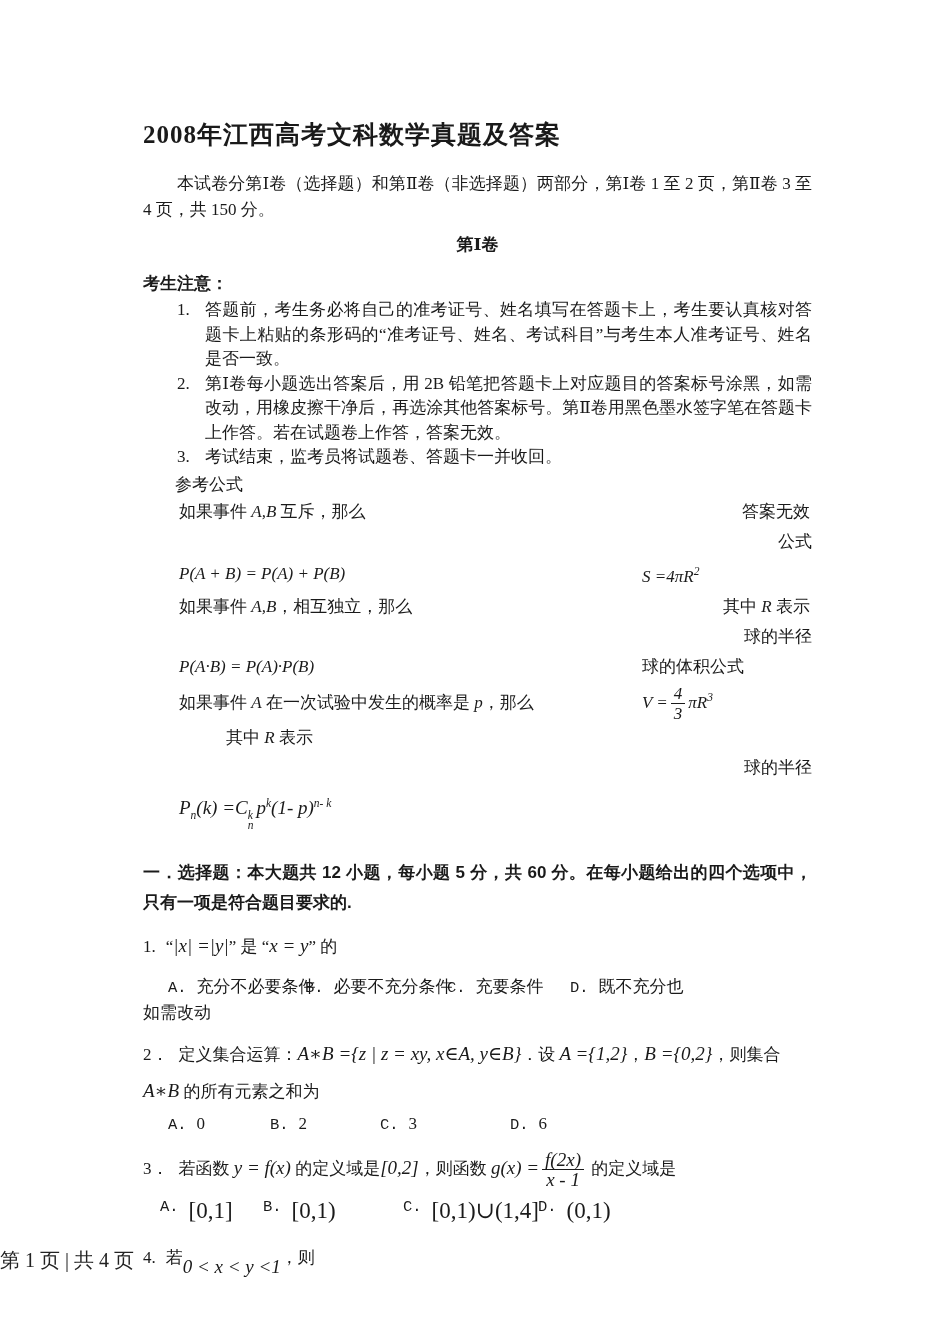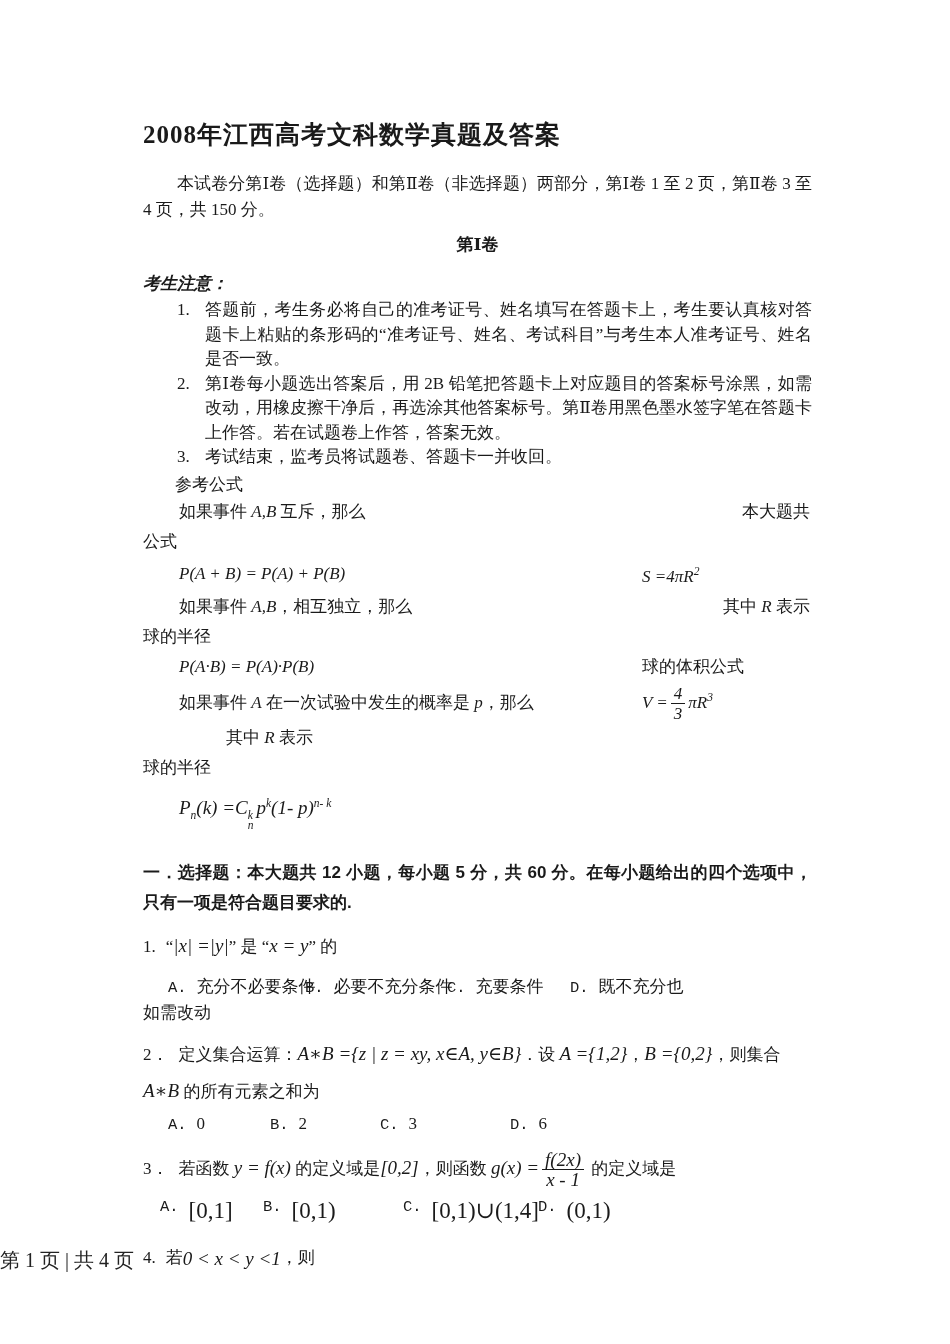--- a/index.html
+++ b/index.html
@@ -8,34 +8,34 @@
     color:#1a1a1a;
     font-family:"Liberation Serif","DejaVu Serif",serif;
     font-size:17px;
   }
   .page { padding:118px 138px 0 143px; }
 
   .title { margin:0 0 20px 0; text-align:left; font-size:25px; font-weight:bold; letter-spacing:1px; }
   .intro { margin:0 0 10px 0; text-indent:2em; line-height:26px; text-align:justify; }
   .part-heading { margin:4px 0 16px 0; text-align:center; font-weight:bold; font-size:17px; }
 
-  .notice-heading { font-weight:bold; margin:8px 0 3px 0; font-size:17px;font-style:italic; }
+  .notice-heading { font-weight:bold; margin:8px 0 3px 0; font-size:17px; }
   .notice-item { display:flex; line-height:24.5px; }
   .notice-item .n-num { width:28px; margin-left:34px; flex:none; }
   .notice-item .n-text { flex:1; text-align:justify; }
 
   .ref-heading { margin-top:2px; padding-left:32px; line-height:25px; }
   .refrow { display:flex; line-height:30px; align-items:center; }
   .refrow .left { flex:1; padding-left:36px; }
   .refrow .right { width:170px; flex:none; }
   .r-right { text-align:right; padding-right:2px; }
   .r-mid  { padding-left:42px; }
   .r-left { padding-left:0px; }
   .r-v    { padding-left:62px; }
-  .ref-full { line-height:30px; }
+  .ref-full { line-height:30px;text-align:right; }
   .pnk-row { padding-left:36px; line-height:34px; margin-top:2px; }
 
   .math { font-style:italic; }
   .math-lg { font-style:italic; font-size:19px; }
   sup, sub { font-size:11.5px; font-style:italic; }
   .frac { display:inline-flex; flex-direction:column; vertical-align:middle; text-align:center; line-height:19px; margin:0 3px; }
   .frac .fn { border-bottom:1.3px solid #1a1a1a; padding:0 3px; }
   .frac .fd { padding:0 3px; }
   .supsub { display:inline-flex; flex-direction:column; align-items:flex-start; font-size:11.5px; line-height:10.5px; vertical-align:-5px; font-style:italic; margin-right:3px; }
 
@@ -54,21 +54,21 @@
   .q-wrap { line-height:26px; margin-bottom:6px; }
   .q2 { margin-top:10px; line-height:36px; }
   .q2opts { padding-left:25px; margin-top:4px; }
   .q2opts .opt:nth-child(1){ width:102px; } .q2opts .opt:nth-child(2){ width:110px; } .q2opts .opt:nth-child(3){ width:130px; }
   .q3 { margin-top:8px; line-height:52px; }
   .q3opts { padding-left:17px; margin-top:2px; }
   .q3opts .opt:nth-child(1){ width:103px; } .q3opts .opt:nth-child(2){ width:140px; } .q3opts .opt:nth-child(3){ width:135px; }
   .q3opts .opt-label { vertical-align:7px; }
   .q3opts .opt-text { font-size:23px; }
   .q4 { margin-top:16px; line-height:34px; }
-  .lowmath { position:relative; top:2px; font-size:19px; }
+  .lowmath { position:relative; top:10px; font-size:19px; }
 
   .footer { position:absolute; left:0; right:0; bottom:70px; font-size:20px; color:#222222; }
 </style>
 </head>
 <body>
 
 <div class="page">
 
   <h1 class="title">2008年江西高考文科数学真题及答案</h1>
 
@@ -90,21 +90,21 @@
     <span class="n-num">3.</span>
     <span class="n-text">考试结束，监考员将试题卷、答题卡一并收回。</span>
   </div>
 
   <div class="ref-heading">参考公式</div>
 
   <div class="refrow">
     <div class="left">
       <span>如果事件 </span><span class="math">A,B</span><span> 互斥，那么</span>
     </div>
-    <div class="right r-right">本大题共</div>
+    <div class="right r-right">答案无效</div>
   </div>
 
   <div class="ref-full">公式</div>
 
   <div class="refrow">
     <div class="left">
       <span class="math">P(A + B) = P(A) + P(B)</span>
     </div>
     <div class="right r-mid">
       <span class="math"><span>S =4π</span><span>R</span><sup>2</sup></span>

